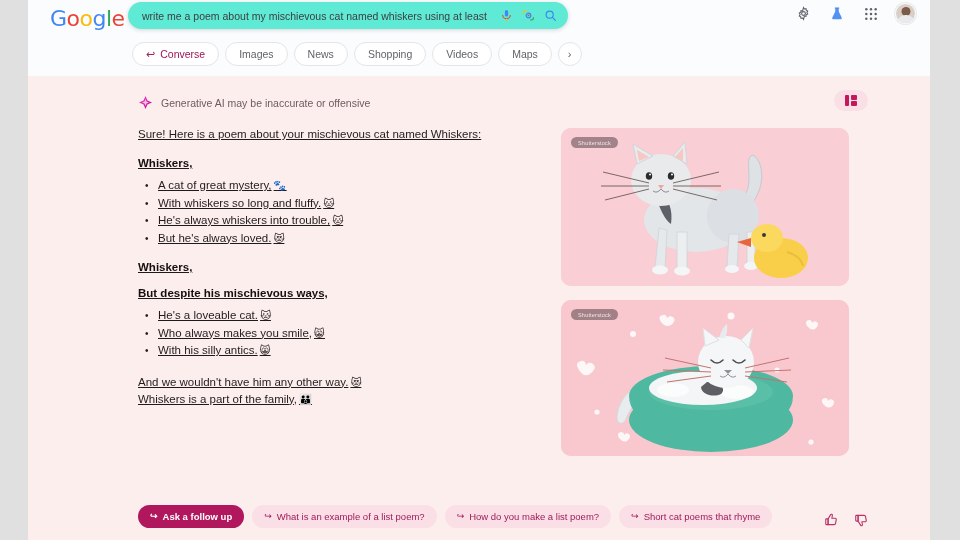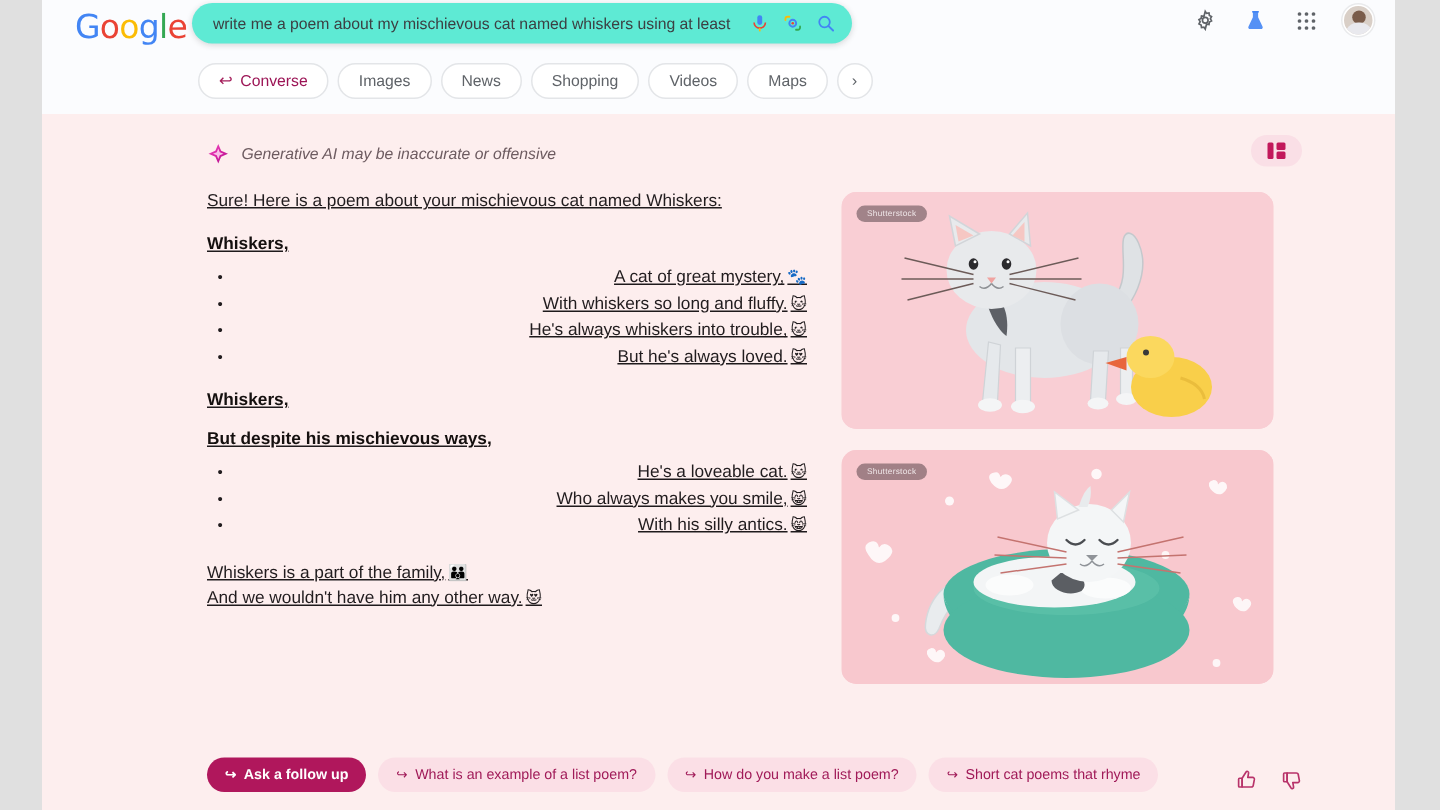--- a/index.html
+++ b/index.html
@@ -148,21 +148,20 @@
 
   .disclaimer {
     position: absolute;
     left: 110px; top: 19px;
     display: flex; align-items: center; gap: 8px;
   }
   .disclaimer .txt {
     font-size: 10.5px;
     color: #6d5b60;
     font-family: "Liberation Sans", sans-serif;
-    font-style: italic;
   }
   .sparkle {
     width: 15px; height: 15px;
     position: relative;
     flex: none;
   }
 
   .view-toggle {
     position: absolute;
     right: 62px; top: 14px;
@@ -208,21 +207,20 @@
     font-family: "Liberation Sans", sans-serif;
   }
   .stanza ul { list-style: none; }
   .stanza li {
     font-size: 11.5px;
     color: #211c1e;
     line-height: 17.5px;
     padding-left: 20px;
     position: relative;
     font-family: "Liberation Sans", sans-serif;
-    text-align: right;
   }
   .stanza li::before {
     content: "\2022";
     position: absolute;
     left: 7px; top: 0;
     color: #211c1e;
     font-size: 10px;
   }
   .emoji {
     font-family: "DejaVu Sans", sans-serif;
@@ -444,22 +442,22 @@
         <div class="stanza">
           <div class="st-title">But despite his mischievous ways,</div>
           <ul>
             <li><span>He's a loveable cat.</span><span class="emoji">🐱</span></li>
             <li><span>Who always makes you smile,</span><span class="emoji">😸</span></li>
             <li><span>With his silly antics.</span><span class="emoji">😸</span></li>
           </ul>
         </div>
 
         <div class="outro">
+          <div><span>And we wouldn't have him any other way.</span><span class="emoji">😻</span></div>
           <div><span>Whiskers is a part of the family,</span><span class="emoji">👪</span></div>
-          <div><span>And we wouldn't have him any other way.</span><span class="emoji">😻</span></div>
         </div>
       </div>
 
       <div class="imgcol">
 
         <div class="imgcard first">
           <div class="stockbadge">Shutterstock</div>
           <svg width="288" height="158" viewBox="0 0 288 158">
             <rect width="288" height="158" fill="#f9ced4"></rect>
 

